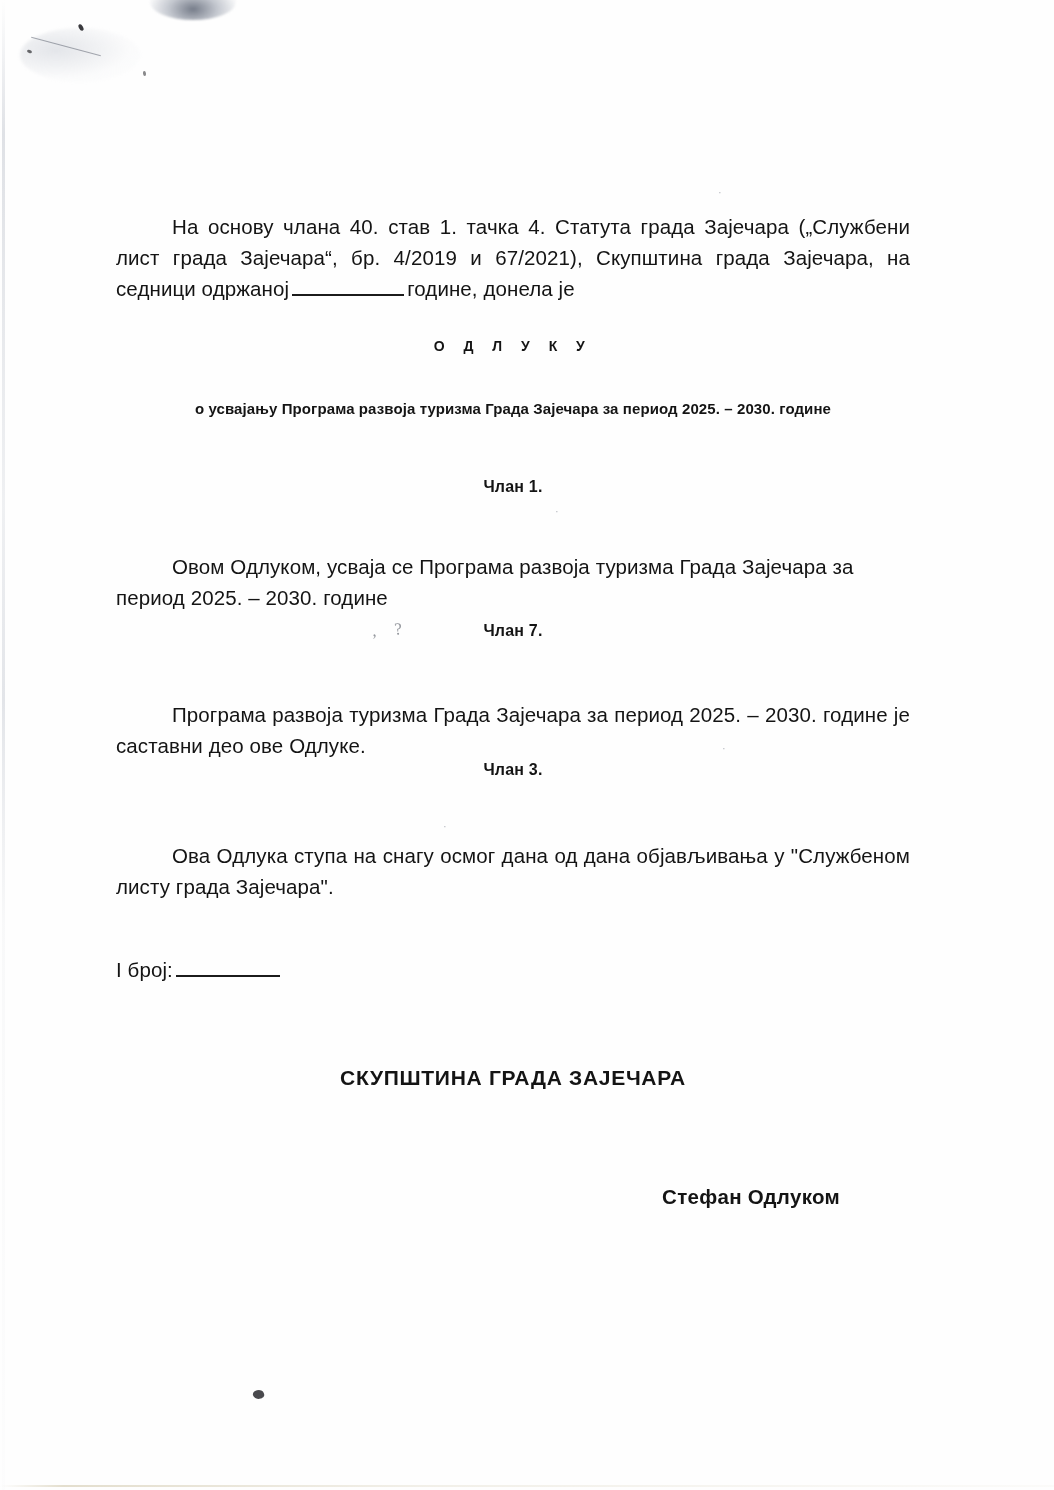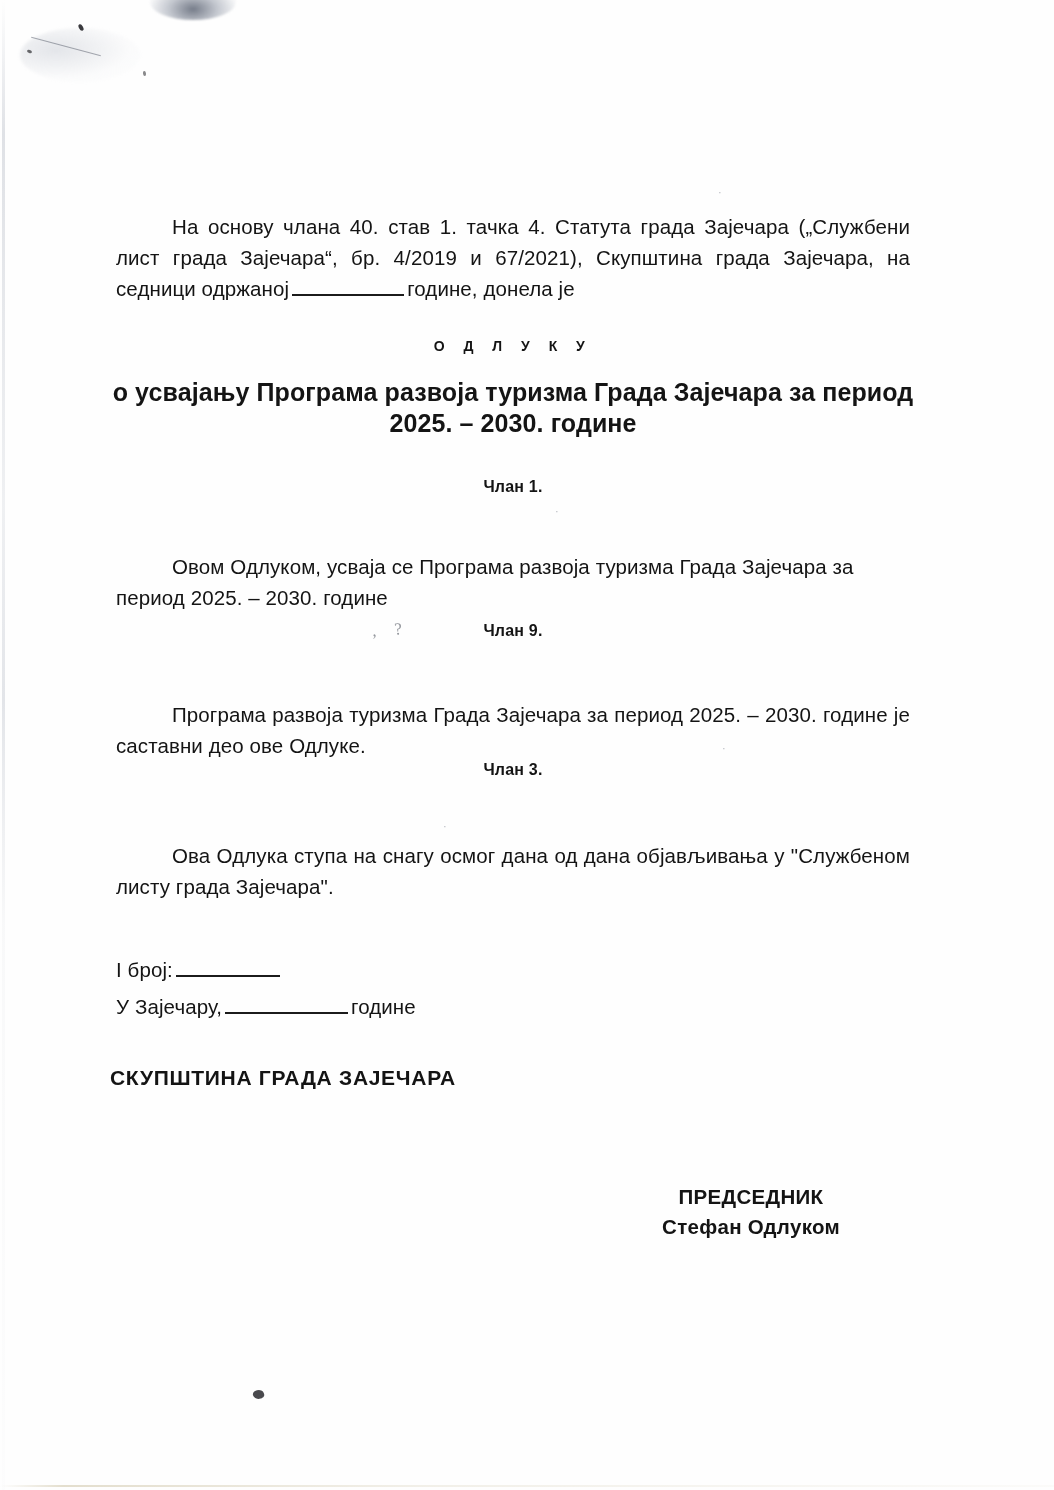--- a/index.html
+++ b/index.html
@@ -137,34 +137,35 @@
 
   .title-main {
     text-align: center;
     font-size: 14px;
     font-weight: 700;
     letter-spacing: 7.5px;
     margin: 0;
   }
   .title-sub {
     text-align: center;
-    font-size: 25px;
+    font-size: 15px;
     font-weight: 700;
     line-height: 31px;
-    margin: 0;
+    margin: 16px;
     letter-spacing: .1px;
   }
   .article-head {
     text-align: center;
     font-size: 16px;
     font-weight: 700;
     margin: 0;
     letter-spacing: .2px;
   }
   .assembly-head {
+    text-align: center;
     font-size: 21px;
     font-weight: 700;
     letter-spacing: .7px;
     margin: 0;
   }
   .sign-block {
     position: absolute;
     left: 586px;
     top: 1182px;
     width: 330px;
@@ -225,42 +226,40 @@
     </div>
 
     <div class="b-art1">
       <h3 class="article-head">Члан 1.</h3>
     </div>
     <div class="b-art1-txt">
       <p class="para indent loose">Овом Одлуком, усваја се Програма развоја туризма Града Зајечара за период 2025. – 2030. године</p>
     </div>
 
     <div class="b-art2">
-      <h3 class="article-head">Члан 9.</h3>
+      <h3 class="article-head">Члан 7.</h3>
     </div>
     <div class="b-art2-txt">
       <p class="para indent">Програма развоја туризма Града Зајечара за период 2025. – 2030. године је саставни део ове Одлуке.</p>
     </div>
 
     <div class="b-art3">
       <h3 class="article-head">Члан 3.</h3>
     </div>
     <div class="b-art3-txt">
       <p class="para indent">Ова Одлука ступа на снагу осмог дана од дана објављивања у "Службеном листу града Зајечара".</p>
     </div>
 
     <div class="b-refs">
       <p class="para loose"><span>I број:</span><span class="blank blank-sm"></span></p>
-      <p class="para loose"><span>У Зајечару,</span><span class="blank blank-lg"></span><span>године</span></p>
     </div>
 
     <div class="b-assembly">
       <p class="assembly-head">СКУПШТИНА ГРАДА ЗАЈЕЧАРА</p>
     </div>
 
   </div>
 
   <div class="sign-block">
-    <div class="sign-role">ПРЕДСЕДНИК</div>
     <div class="sign-name">Стефан Одлуком</div>
   </div>
 
 </div>
 
 </body></html>

